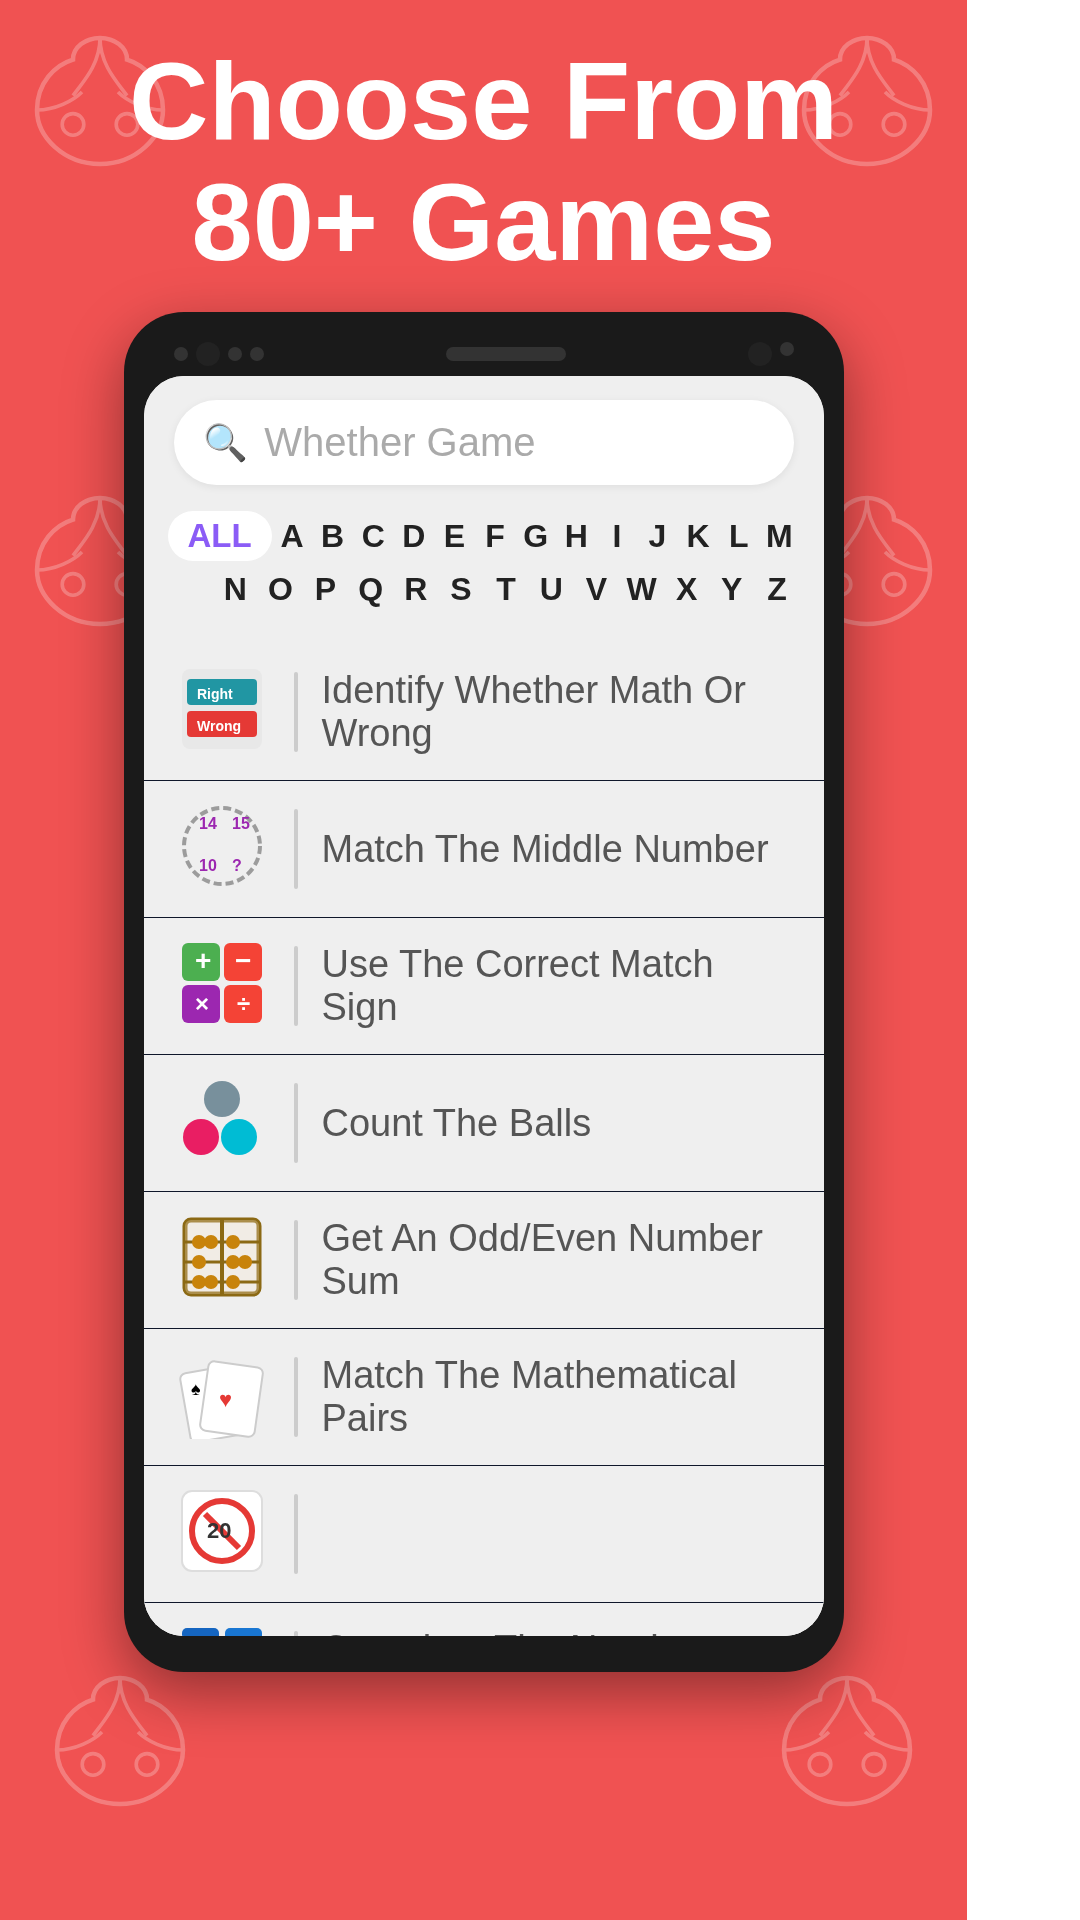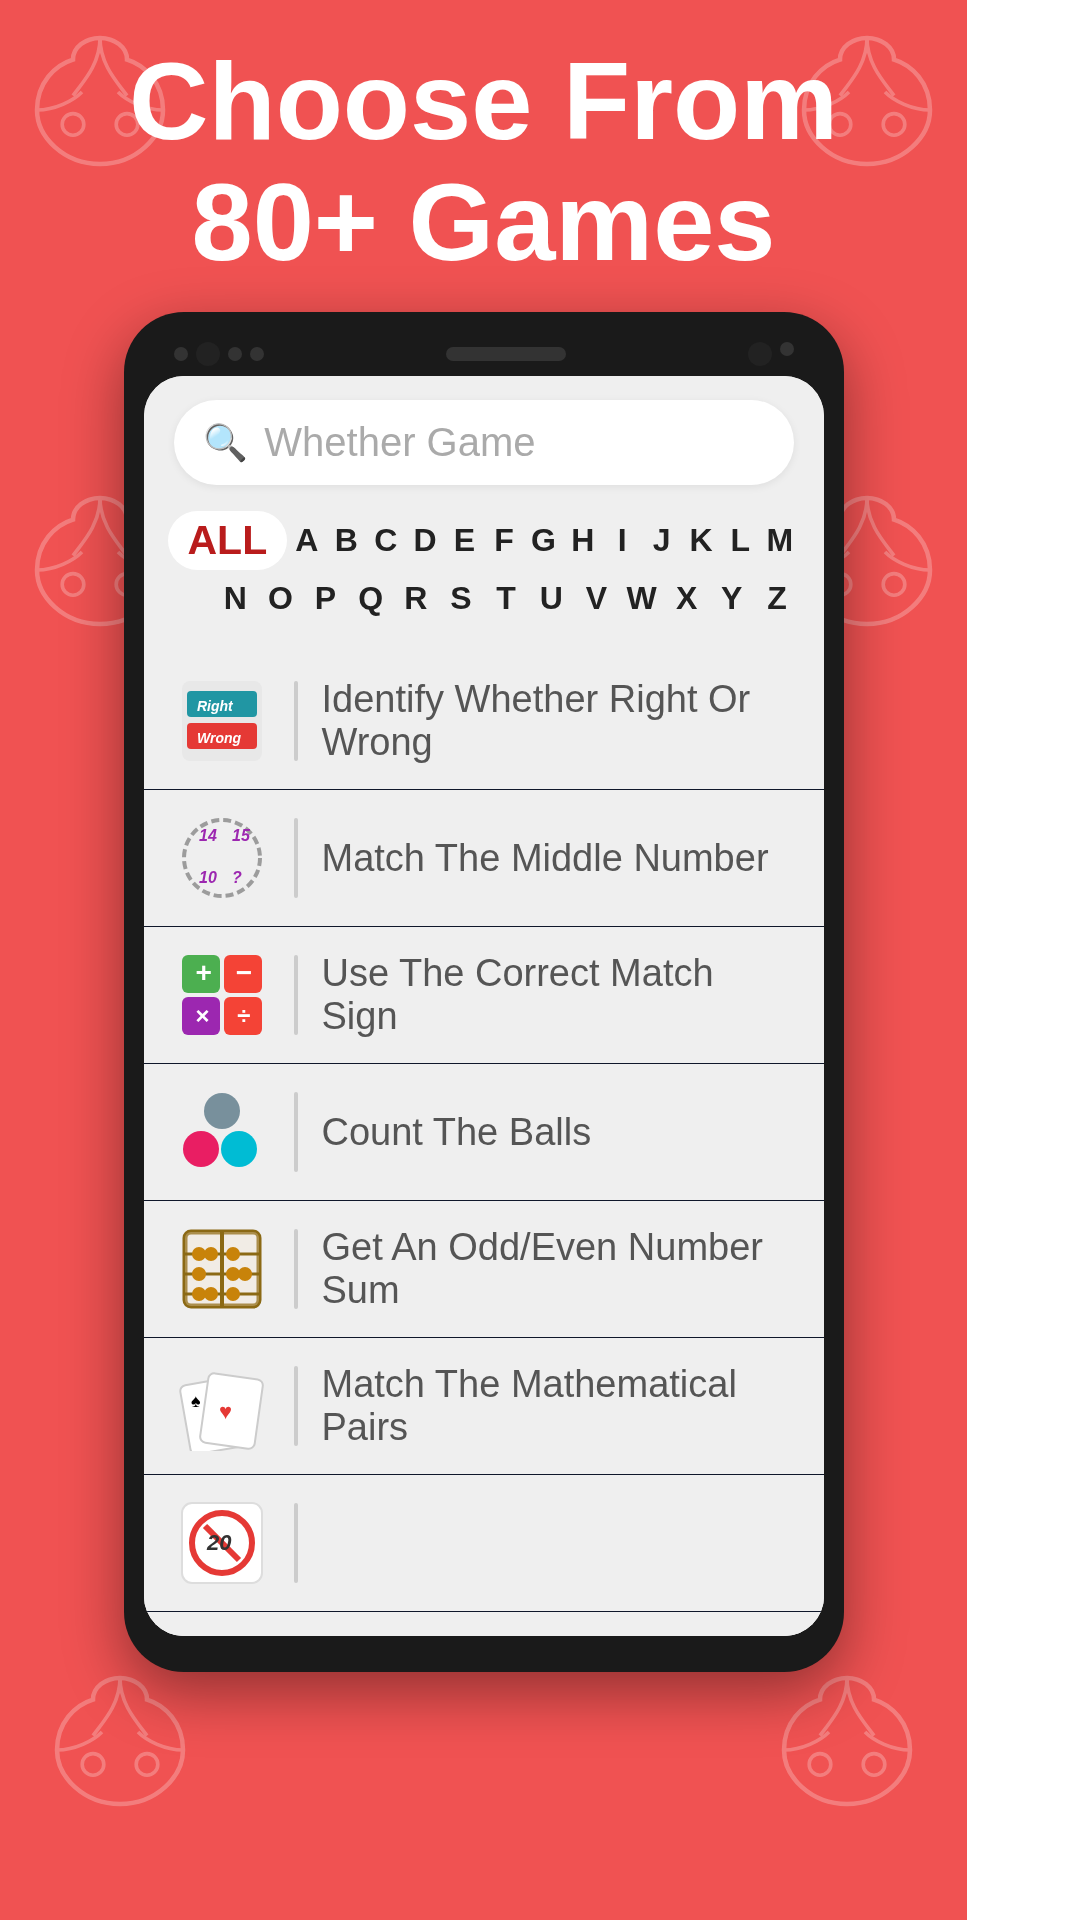--- a/index.html
+++ b/index.html
@@ -139,24 +139,24 @@
       color: #222;
       width: 52px;
       text-align: center;
       cursor: pointer;
       font-family: Arial, sans-serif;
       padding: 4px 0;
     }
     .alpha-btn.active {
       background: white;
       border-radius: 30px;
-      color: #b91c1c;
+      color: #8b5cf6;
       padding: 6px 20px;
       width: auto;
-      font-size: 41px;
+      font-size: 33px;
     }
 
     
     .game-list {
       background: #efefef;
       overflow-y: auto;
       padding: 10px 0 20px 0;
     }
     .game-item {
       display: flex;
@@ -164,23 +164,21 @@
       padding: 20px 30px;
       gap: 24px;
       background: #efefef;
       cursor: pointer;
     }
     .game-icon-wrap {
       width: 96px;
       height: 96px;
       flex-shrink: 0;
       display: flex;
-      align-items: center;
       justify-content: center;
-      font-style: italic;
     }
     .game-divider {
       width: 4px;
       height: 80px;
       background: #ccc;
       flex-shrink: 0;
       border-radius: 2px;
     }
     .game-label {
       font-size: 38px;
@@ -323,21 +321,21 @@
             <div class="game-icon-wrap">
               <svg viewBox="0 0 90 90" width="90" height="90">
     <rect x="5" y="5" width="80" height="80" rx="8" fill="#e8e8e8"></rect>
     <rect x="10" y="15" width="70" height="26" rx="4" fill="#2196A3"></rect>
     <text x="20" y="35" font-size="14" fill="white" font-weight="bold">Right</text>
     <rect x="10" y="47" width="70" height="26" rx="4" fill="#e53935"></rect>
     <text x="20" y="67" font-size="14" fill="white" font-weight="bold">Wrong</text>
   </svg>
             </div>
             <div class="game-divider"></div>
-            <span class="game-label">Identify Whether Right Or Wrong</span>
+            <span class="game-label">Identify Whether Math Or Wrong</span>
           </div>
           <div class="game-item">
             <div class="game-icon-wrap">
               <svg viewBox="0 0 90 90" width="90" height="90">
     <circle cx="45" cy="45" r="38" fill="none" stroke="#9c9c9c" stroke-width="4" stroke-dasharray="8,4"></circle>
     <text x="22" y="28" font-size="16" fill="#9c27b0" font-weight="bold">14</text>
     <text x="55" y="28" font-size="16" fill="#9c27b0" font-weight="bold">15</text>
     <text x="22" y="70" font-size="16" fill="#9c27b0" font-weight="bold">10</text>
     <text x="55" y="70" font-size="16" fill="#9c27b0" font-weight="bold">?</text>
   </svg>

